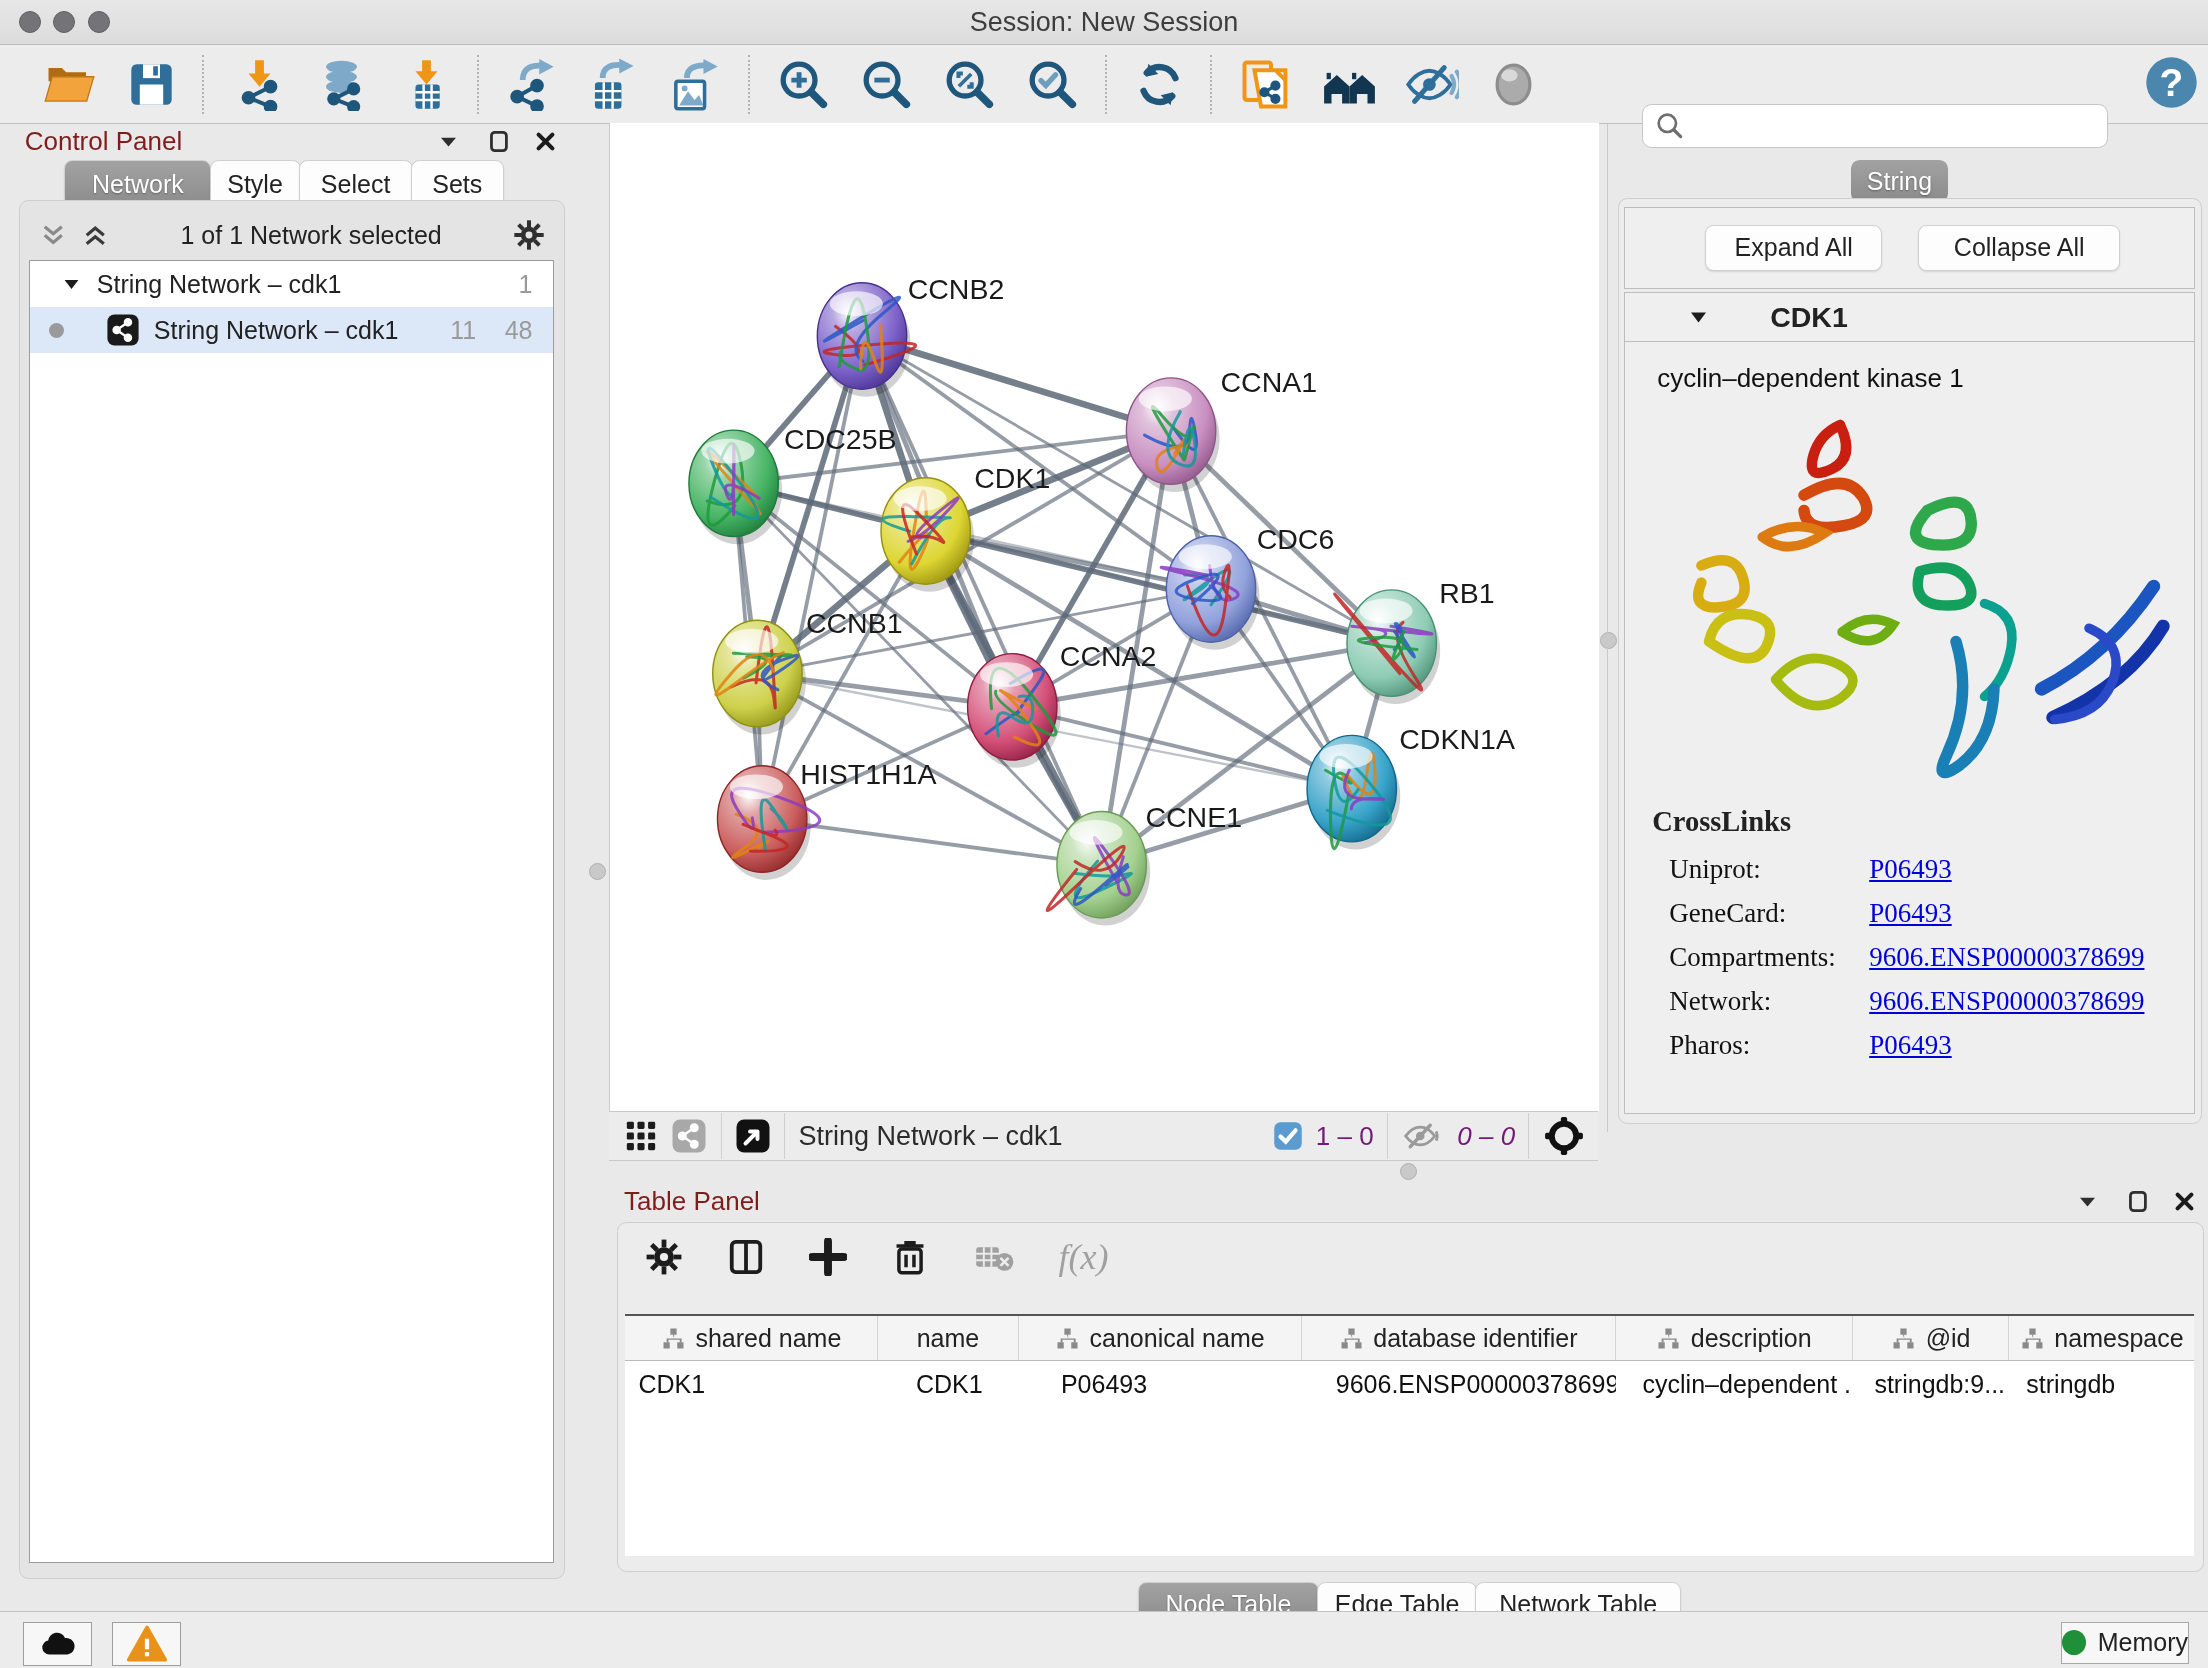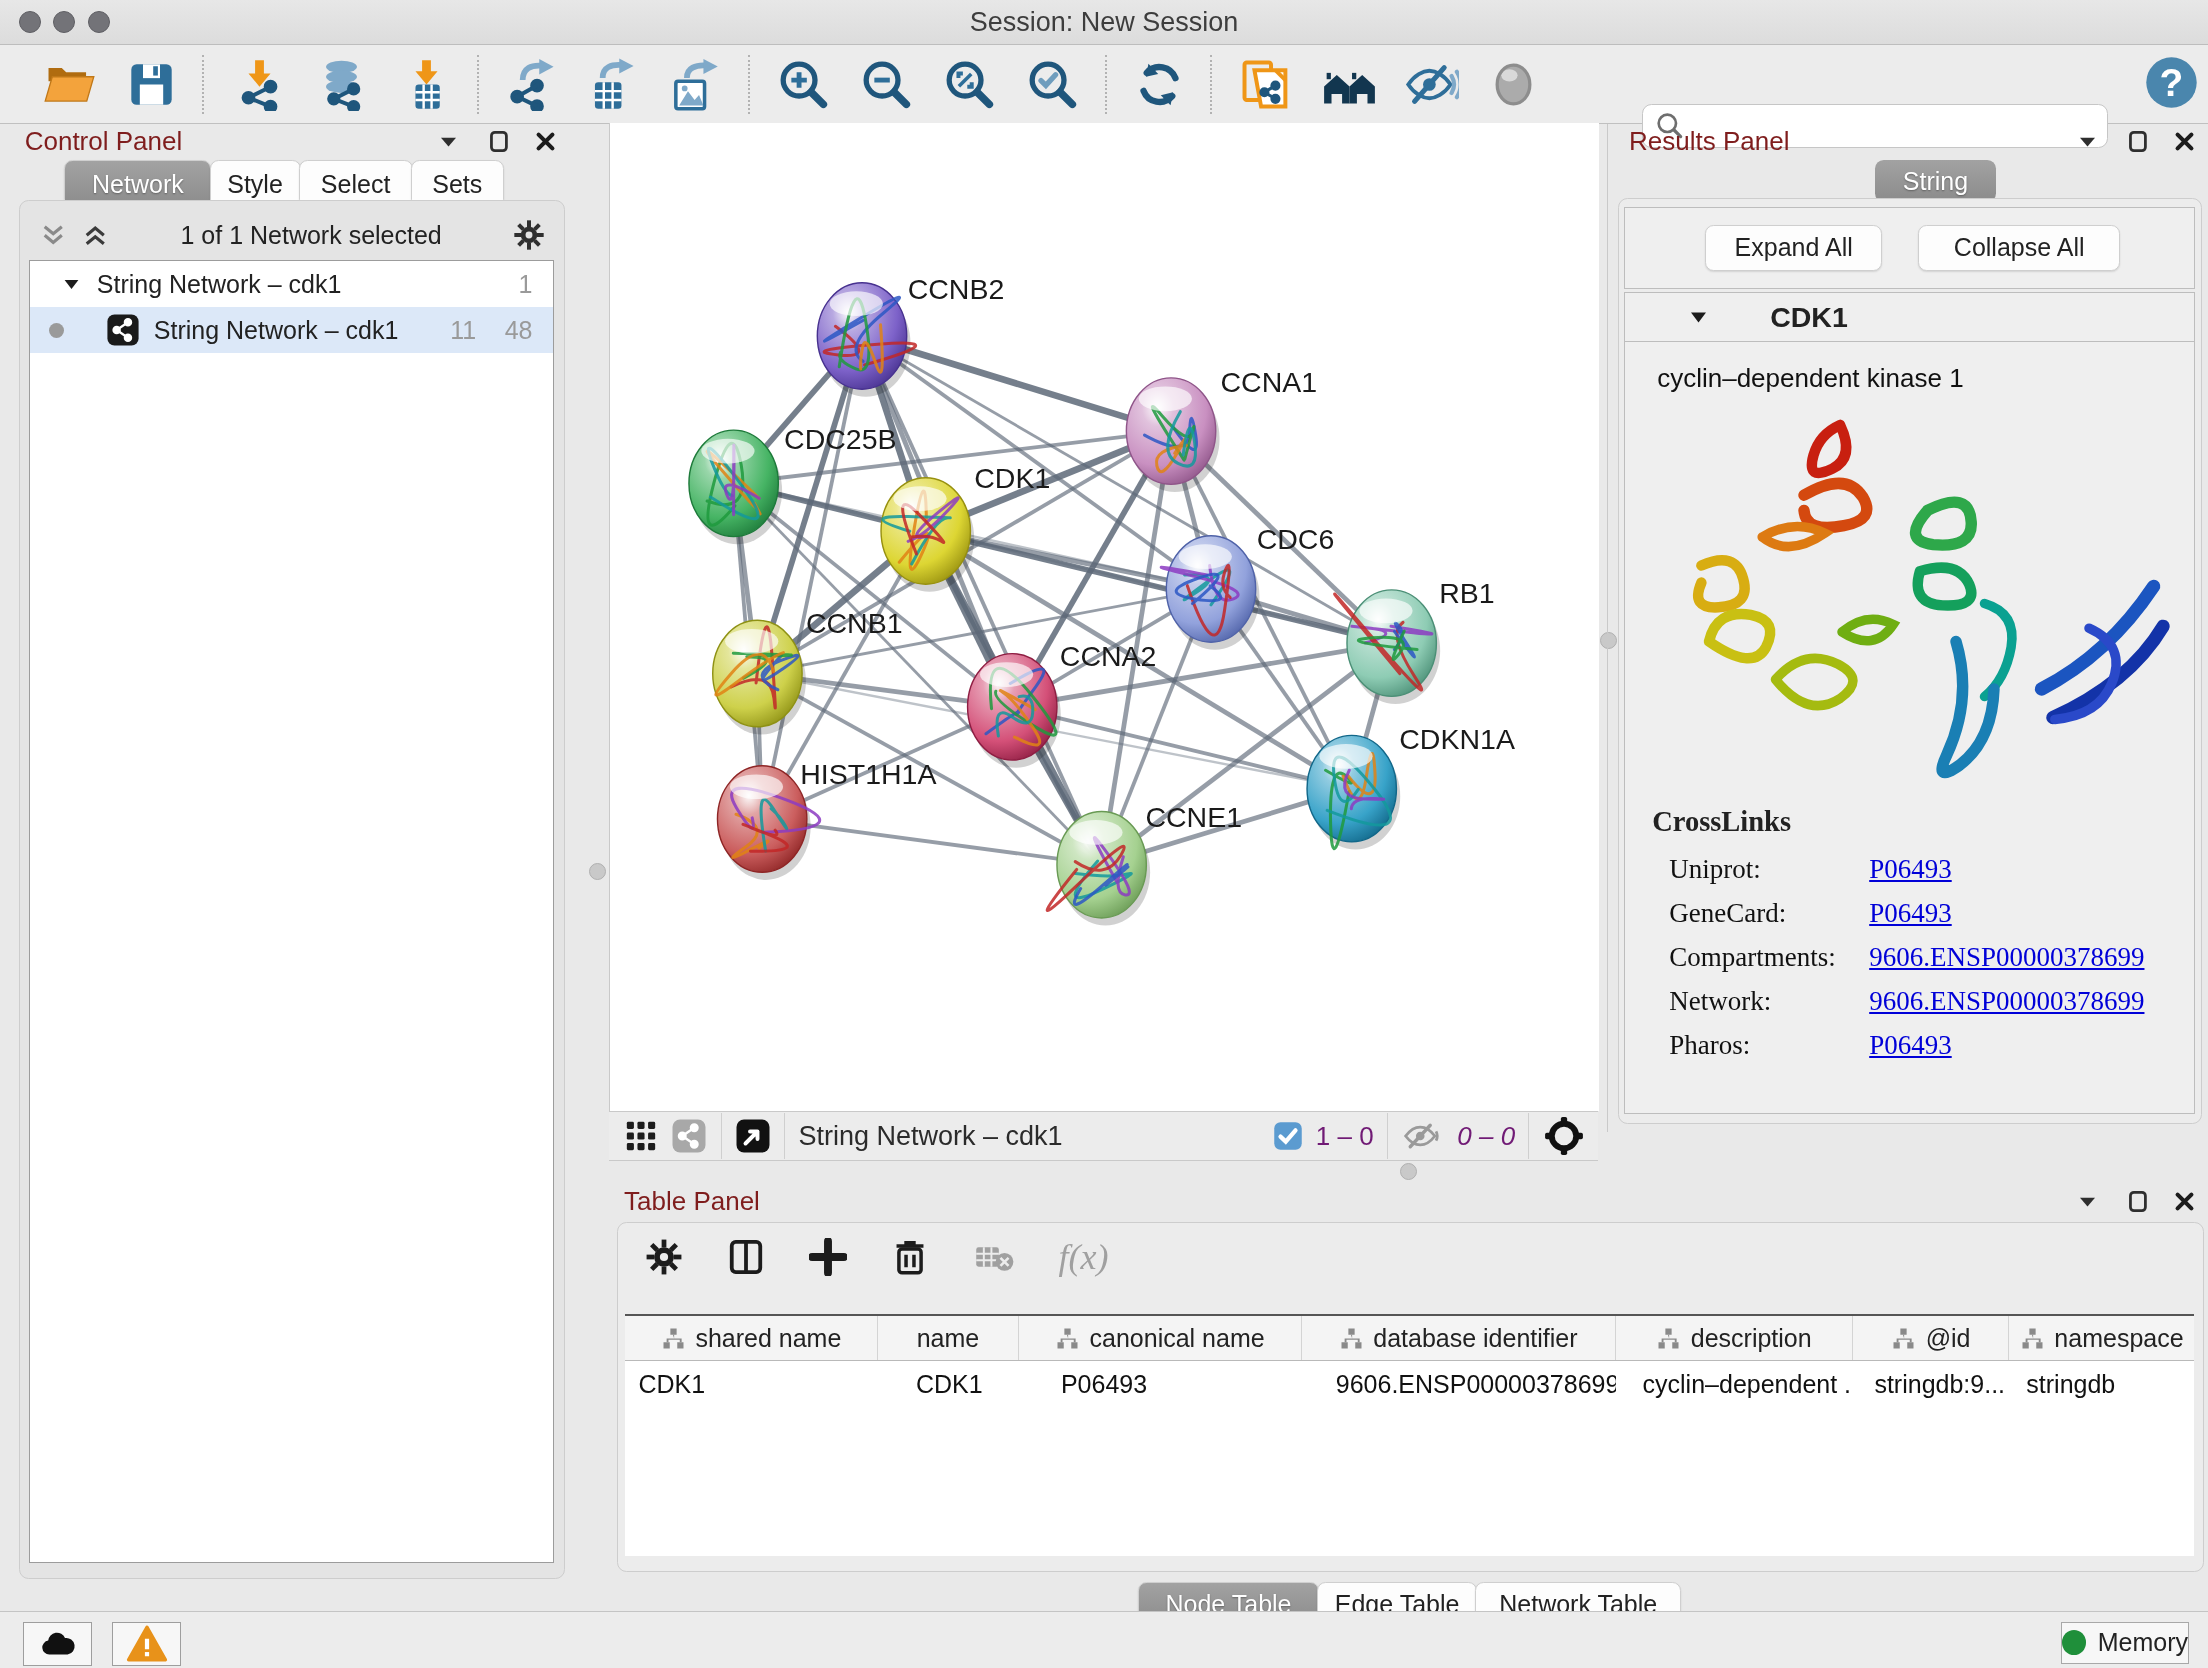--- a/index.html
+++ b/index.html
@@ -620,34 +620,21 @@
           <rect x="17.8" y="10.2" width="5" height="3.6" rx="1"></rect>
         </g>
       </svg>
   </div>
 
   <div class="dot-handle" style="left:589px;top:863px;"></div>
   <div class="dot-handle" style="left:1600px;top:632px;"></div>
   <div class="dot-handle" style="left:1400px;top:1163px;"></div>
 
   <div id="rpanel" class="abs">
-    <div class="flex" style="height:34px;">
-      <div class="ptitle" style="padding-left:21px;">Results Panel</div>
-      <div style="flex:1"></div>
-      <svg width="25" height="25" viewBox="0 0 20 20" style="margin-right:27px;">
-          <path d="M4 7h12l-6 7z" fill="#2e2e2e"></path>
-        </svg>
-      <svg width="23" height="23" viewBox="0 0 20 20" style="margin-right:23px;">
-          <rect x="3" y="2" width="13" height="16" rx="3" fill="none" stroke="#2e2e2e" stroke-width="2.4"></rect>
-        </svg>
-      <svg width="23" height="23" viewBox="0 0 20 20" style="margin-right:13.3px;">
-          <path d="M4 4 16 16M16 4 4 16" stroke="#1c1c1c" stroke-width="3.6" stroke-linecap="round"></path>
-        </svg>
-    </div>
-    <div class="tab active abs" style="left:243px;top:36px;width:121px;height:42px;display:flex;align-items:center;justify-content:center;font-size:25px;border-radius:8.6px;background:linear-gradient(#a2a2a2,#8b8b8b);color:#fff;margin-left:24px;">String</div>
+    <div class="tab active abs" style="left:243px;top:36px;width:97px;height:42px;display:flex;align-items:center;justify-content:center;font-size:25px;border-radius:8.6px;background:linear-gradient(#a2a2a2,#8b8b8b);color:#fff;">String</div>
     <div id="r-card">
       <div id="r-expbox">
         <div class="rbtn abs" style="left:80px;top:17px;width:175px;">Expand All</div>
         <div class="rbtn abs" style="left:293px;top:17px;width:200px;">Collapse All</div>
       </div>
       <div id="r-section">
         <div id="r-sechead">
           <svg width="25" height="25" viewBox="0 0 20 20" style="margin-left:61px;">
               <path d="M4 6h12l-6 8z" fill="#1c1c1c"></path>
             </svg>

